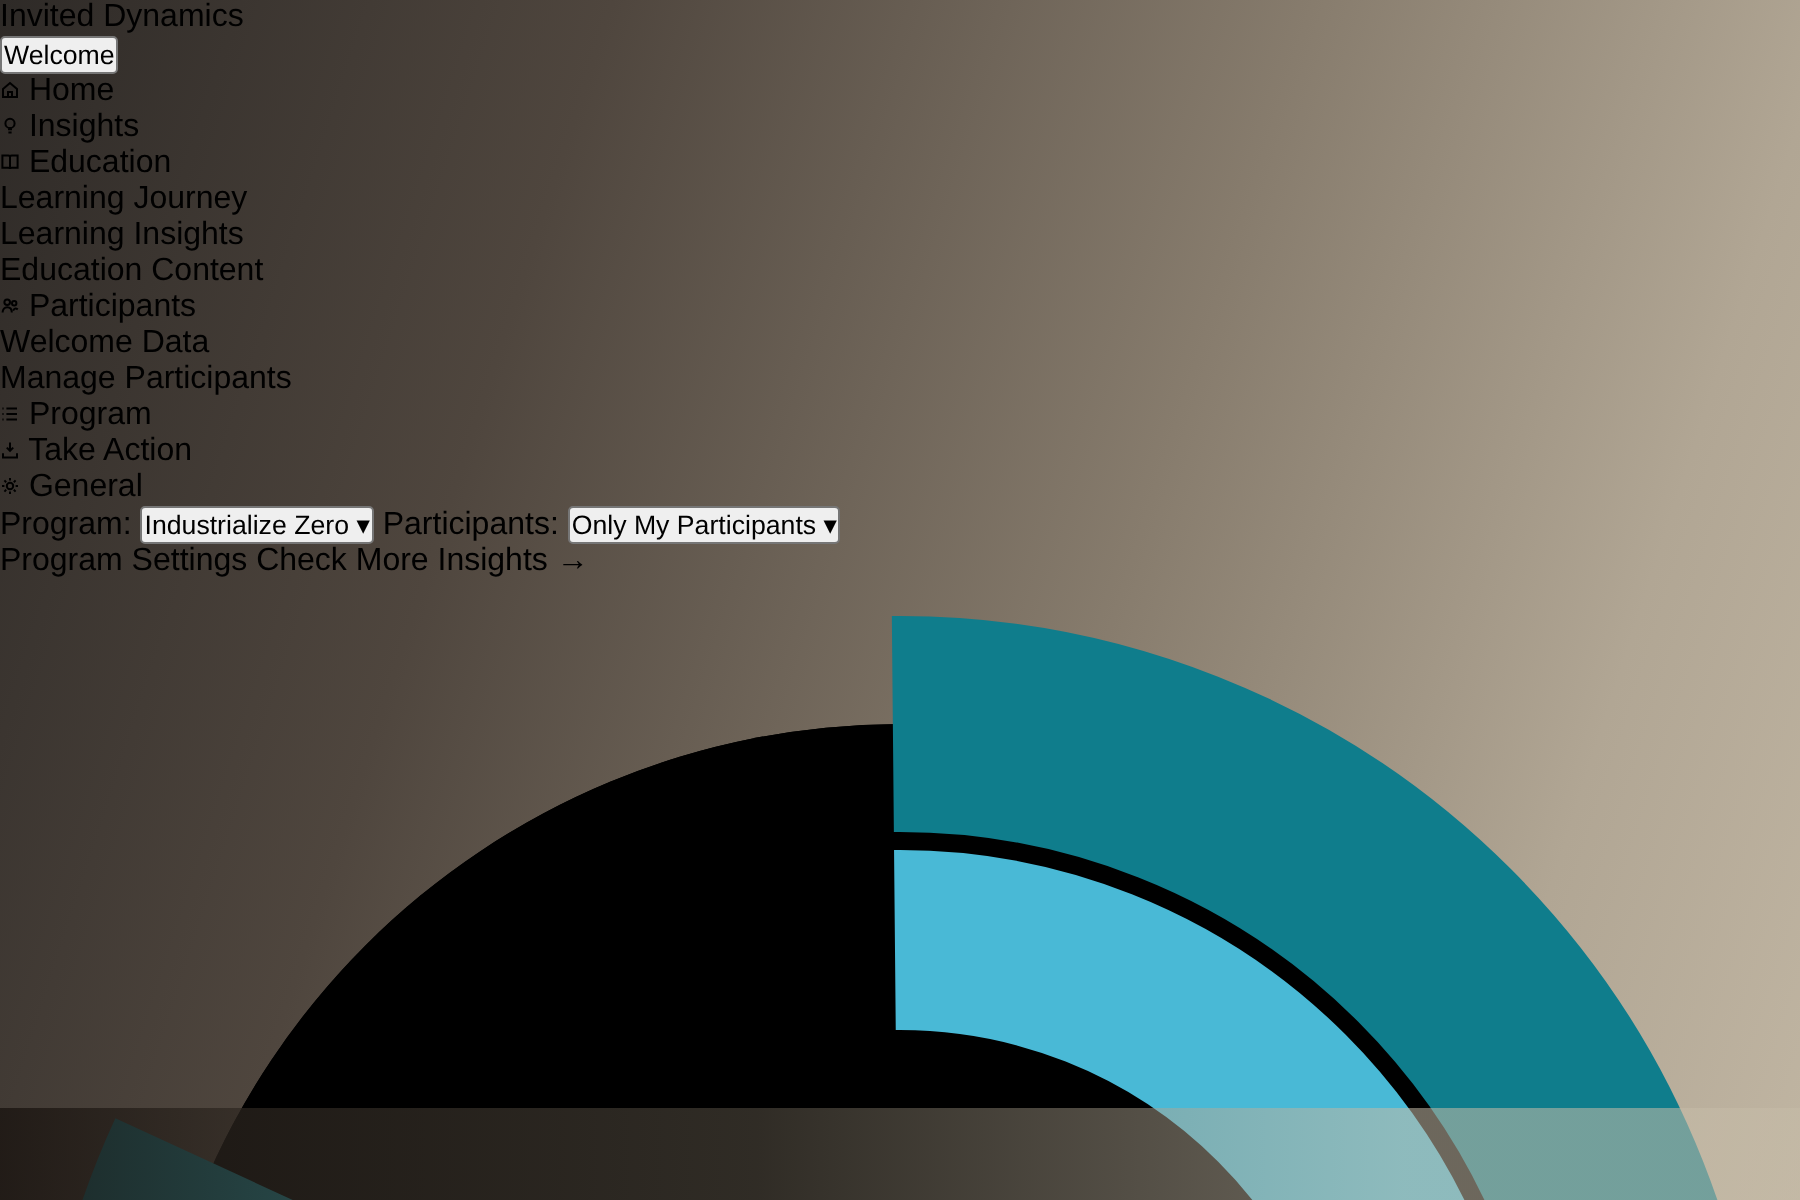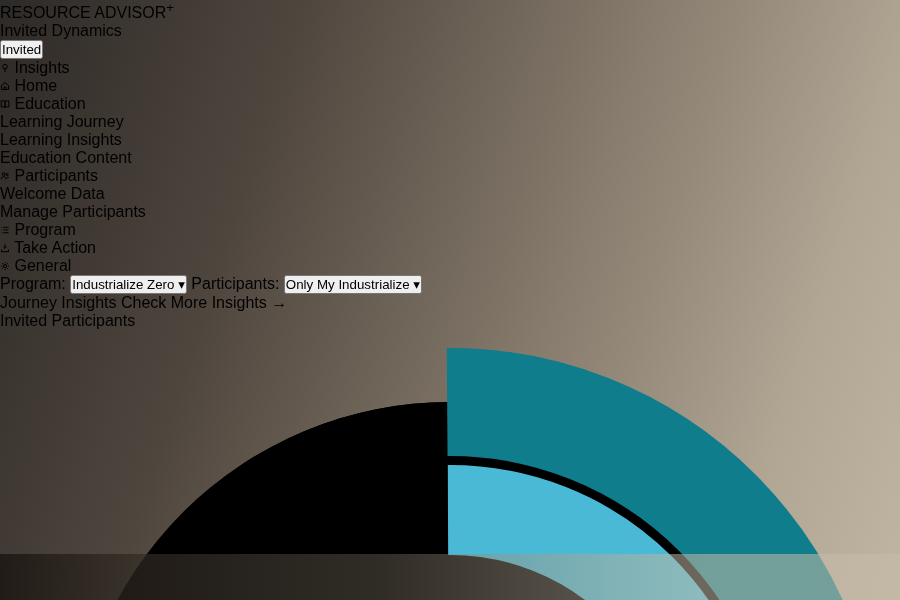--- a/index.html
+++ b/index.html
@@ -62,43 +62,39 @@
   .arc { fill:none; }
 </style>
 </head>
 <body>
 
 <div class="monitor">
   <div class="webcam"></div>
   <div class="screen">
 
     <aside class="sidebar">
-      <div class="logo">
-        <span class="logo-g">RESOURCE</span>
-        <span class="logo-d">ADVISOR</span><sup class="logo-plus">+</sup>
-      </div>
       <div class="org">Invited Dynamics</div>
       <button class="sponsor">
         <span class="sponsor-dot"></span>
-        <span>Invited</span>
+        <span>Welcome</span>
       </button>
       <nav>
+        <div class="nav-item active">
+          <span class="nav-icon"><svg width="10" height="10" viewBox="0 0 10 10" fill="none" stroke="currentColor" stroke-width="1">
+                <path d="M1.5 4.5 L5 1.5 L8.5 4.5 V8.5 H1.5 Z"></path>
+                <path d="M4 8.5 V6 H6 V8.5"></path>
+              </svg></span>
+          <span>Home</span>
+        </div>
         <div class="nav-item">
           <span class="nav-icon"><svg width="10" height="10" viewBox="0 0 10 10" fill="none" stroke="currentColor" stroke-width="1">
                 <circle cx="5" cy="3.7" r="2.3"></circle>
                 <path d="M4 6.6h2M4.2 8.2h1.6"></path>
               </svg></span>
           <span>Insights</span>
-        </div>
-        <div class="nav-item active">
-          <span class="nav-icon"><svg width="10" height="10" viewBox="0 0 10 10" fill="none" stroke="currentColor" stroke-width="1">
-                <path d="M1.5 4.5 L5 1.5 L8.5 4.5 V8.5 H1.5 Z"></path>
-                <path d="M4 8.5 V6 H6 V8.5"></path>
-              </svg></span>
-          <span>Home</span>
         </div>
         <div class="nav-item">
           <span class="nav-icon"><svg width="10" height="10" viewBox="0 0 10 10" fill="none" stroke="currentColor" stroke-width="1">
                 <path d="M1.2 1.8 H4.2 C4.8 1.8 5 2.2 5 2.5 V8.5 C5 8.2 4.8 7.9 4.2 7.9 H1.2 Z"></path>
                 <path d="M8.8 1.8 H5.8 C5.2 1.8 5 2.2 5 2.5 V8.5 C5 8.2 5.2 7.9 5.8 7.9 H8.8 Z"></path>
               </svg></span>
           <span>Education</span>
         </div>
         <div class="nav-sub">
           <span>Learning Journey</span>
@@ -152,37 +148,36 @@
 
       <div class="filters">
         <span>Program:</span>
         <button class="fvalue">
           <span>Industrialize Zero</span>
           <span class="chev">▾</span>
         </button>
         <span class="fgap"></span>
         <span>Participants:</span>
         <button class="fvalue">
-          <span>Only My Industrialize</span>
+          <span>Only My Participants</span>
           <span class="chev">▾</span>
         </button>
       </div>
 
       <div class="section-head">
-        <span class="section-title">Journey Insights</span>
+        <span class="section-title">Program Settings</span>
         <span class="section-link">
           <span>Check More Insights</span>
           <span>→</span>
         </span>
       </div>
 
       <div class="cards-row">
 
         <div class="card card-invited">
-          <div class="card-title">Invited Participants</div>
           <div class="donut-row">
             <div class="donut-wrap">
               <svg viewBox="0 0 100 100">
                 <circle class="track" cx="50" cy="50" r="42" stroke-width="12" pathLength="100"></circle>
                 <circle class="arc" cx="50" cy="50" r="42" stroke-width="12" pathLength="100" transform="rotate(-90 50 50)" stroke="#0f7d8c" stroke-dasharray="82 18"></circle>
                 <circle class="track" cx="50" cy="50" r="30" stroke-width="10" pathLength="100"></circle>
                 <circle class="arc" cx="50" cy="50" r="30" stroke-width="10" pathLength="100" transform="rotate(-90 50 50)" stroke="#49b9d6" stroke-dasharray="51 49"></circle>
               </svg>
               
             </div>

